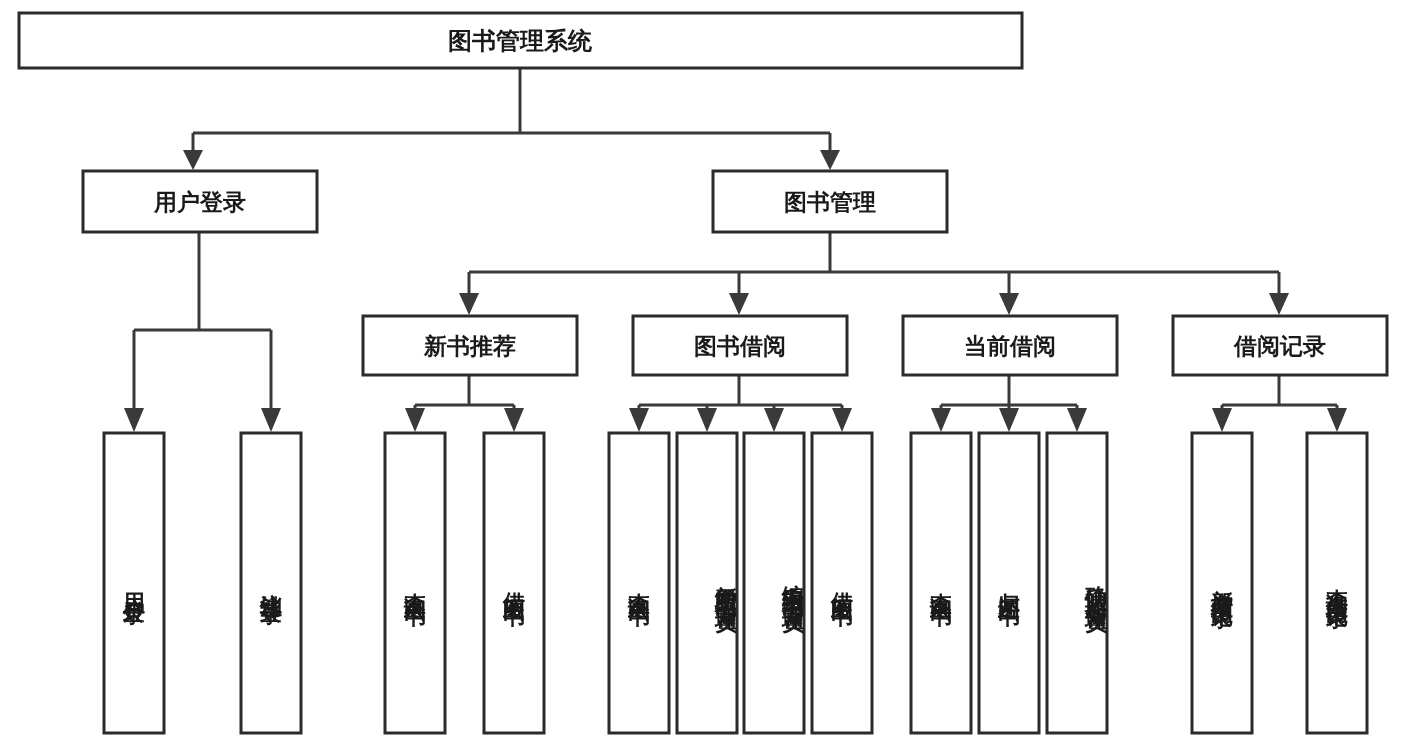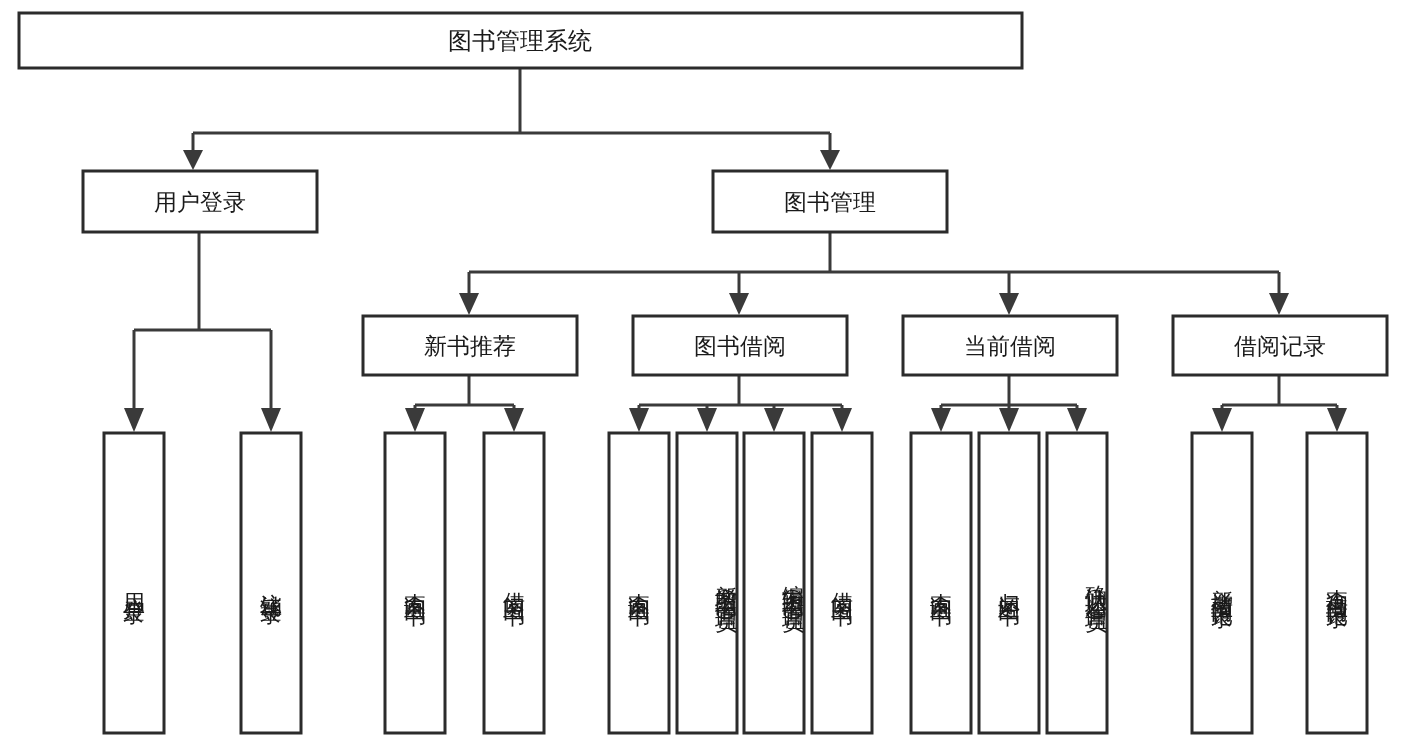--- a/index.html
+++ b/index.html
@@ -11,20 +11,21 @@
     width: 1405px;
     height: 747px;
     font-family: "DejaVu Sans", "Liberation Sans", sans-serif;
     overflow: hidden;
   }
   #diagram-root {
     position: relative;
     width: 1405px;
     height: 618px;
     background: #ffffff;
+    font-weight: bold;
   }
   svg#tree-svg {
     position: absolute;
     left: 0;
     top: 0;
     width: 1405px;
     height: 747px;
     display: block;
   }
   .node-box {

